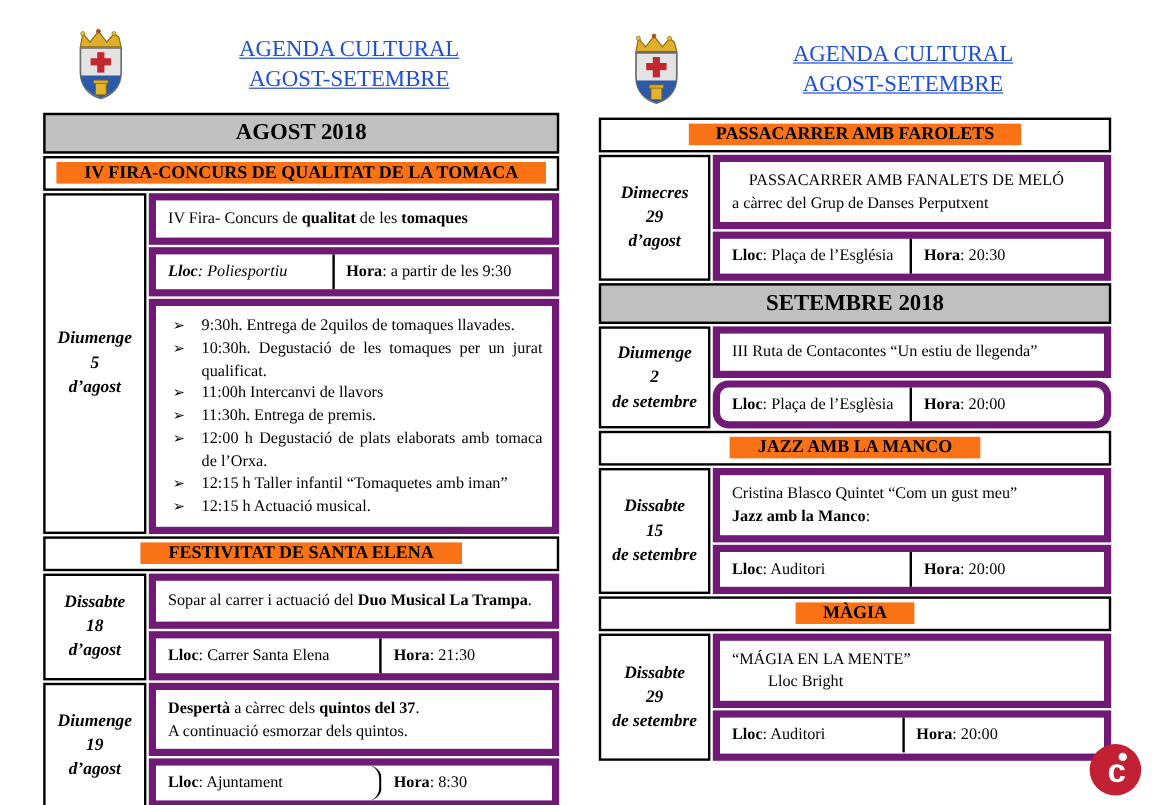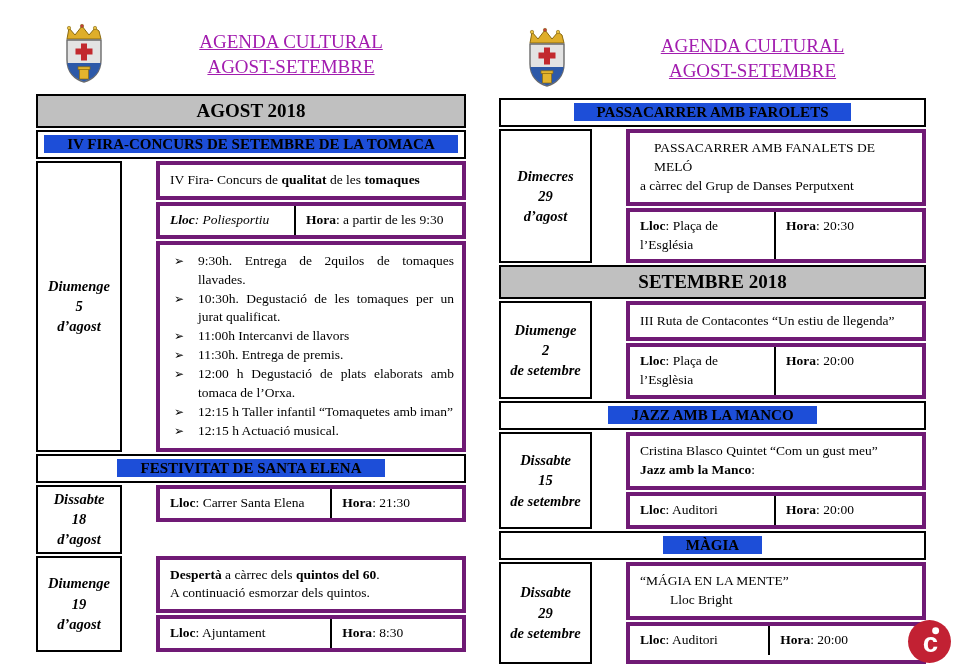--- a/index.html
+++ b/index.html
@@ -7,38 +7,38 @@
           font-family:"Liberation Serif", serif; color:#000; overflow:hidden; }
   .page * { box-sizing:border-box; }
 
   .col { position:absolute; }
   .col-left  { left:36px;  top:22px; width:430px; }
   .col-right { left:499px; top:26px; width:427px; }
 
   
   .col-header { display:flex; align-items:center; height:64px; margin-bottom:8px; }
   .crest { width:64px; height:64px; margin-left:16px; flex:0 0 auto; }
-  .col-title { flex:1; text-align:center; color:#a21caf; font-size:19px; line-height:1.32; }
+  .col-title { flex:1; text-align:center; color:#1d4ed8; font-size:19px; line-height:1.32; }
   .col-title .tline { text-decoration:underline; }
 
   
   .box { border:2px solid #000; margin-bottom:2px; background:#fff; }
   .month-header { background:#c0c0c0; text-align:center; font-weight:bold;
                   font-size:19px; padding:4px 2px; }
   .event-title { text-align:center; font-weight:bold; font-size:15px; padding:4px 2px; }
-  .event-title .hl { background:#1d4ed8; padding:1px 23px; }
+  .event-title .hl { background:#f97316; padding:1px 23px; }
 
   .event { display:flex; gap:2px; margin-bottom:2px; }
   .date-cell { border:2px solid #000; flex:0 0 auto; display:flex; flex-direction:column;
                justify-content:center; text-align:center; font-weight:bold;
                font-style:italic; font-size:14.5px; line-height:1.4; padding:2px; }
   .col-left  .date-cell { width:86px; }
   .col-right .date-cell { width:93px; }
   .content { flex:1; display:flex; flex-direction:column; gap:2px; min-width:0; }
-  .sub { border:4px solid #701a75; font-size:13.5px; line-height:1.4;margin-left:32px; }
+  .sub { border:6px solid #701a75; font-size:13.5px; line-height:1.4; }
   .desc { padding:6px 10px; display:flex; flex-direction:column; justify-content:center; }
   .lloc-hora { display:flex; align-items:flex-start; padding:0; }
   .lloc, .hora { padding:5px 10px; display:flex; align-items:center; }
   .lloc { border-right:2px solid #000; }
   .hora { flex:1; }
   .blabel { font-weight:bold; }
 
   .bullets { padding:7px 8px 7px 14px; }
   .bullet-item { display:flex; }
   .bullet-marker { flex:0 0 24px; font-size:12px; padding-top:1px; }
@@ -71,21 +71,21 @@
       </svg>
       <div class="col-title">
         <div class="tline">AGENDA CULTURAL</div>
         <div class="tline">AGOST-SETEMBRE</div>
       </div>
     </div>
 
     <div class="box month-header">AGOST 2018</div>
 
     <div class="box event-title">
-      <span class="hl">IV FIRA-CONCURS DE SETEMBRE DE LA TOMACA</span>
+      <span class="hl">IV FIRA-CONCURS DE QUALITAT DE LA TOMACA</span>
     </div>
 
     <div class="event">
       <div class="date-cell">
         <div>Diumenge</div>
         <div>5</div>
         <div>d’agost</div>
       </div>
       <div class="content">
         <div class="sub desc" style="min-height:38px;">
@@ -136,44 +136,47 @@
       <span class="hl">FESTIVITAT DE SANTA ELENA</span>
     </div>
 
     <div class="event">
       <div class="date-cell">
         <div>Dissabte</div>
         <div>18</div>
         <div>d’agost</div>
       </div>
       <div class="content">
+        <div class="sub desc" style="min-height:46px;">
+          <div><span>Sopar al carrer i actuació del </span><span class="blabel">Duo Musical La Trampa</span><span>.</span></div>
+        </div>
         <div class="sub lloc-hora" style="min-height:32px;">
           <div class="lloc" style="flex:0 0 57%;">
               <span><span class="blabel">Lloc</span><span>: Carrer Santa Elena</span></span>
             </div>
           <div class="hora">
               <span><span class="blabel">Hora</span><span>: 21:30</span></span>
             </div>
         </div>
       </div>
     </div>
 
     <div class="event">
       <div class="date-cell">
         <div>Diumenge</div>
         <div>19</div>
         <div>d’agost</div>
       </div>
       <div class="content">
         <div class="sub desc" style="min-height:44px;">
-          <div><span class="blabel">Despertà</span><span> a càrrec dels </span><span class="blabel">quintos del 60</span><span>.</span></div>
+          <div><span class="blabel">Despertà</span><span> a càrrec dels </span><span class="blabel">quintos del 37</span><span>.</span></div>
           <div>A continuació esmorzar dels quintos.</div>
         </div>
         <div class="sub lloc-hora" style="min-height:34px;">
-          <div class="lloc" style="flex:0 0 57%;">
+          <div class="lloc" style="flex:0 0 57%;border-radius:11px;">
               <span><span class="blabel">Lloc</span><span>: Ajuntament</span></span>
             </div>
           <div class="hora">
               <span><span class="blabel">Hora</span><span>: 8:30</span></span>
             </div>
         </div>
       </div>
     </div>
 
   </div>
@@ -231,21 +234,21 @@
     <div class="event">
       <div class="date-cell">
         <div>Diumenge</div>
         <div>2</div>
         <div>de setembre</div>
       </div>
       <div class="content">
         <div class="sub desc" style="min-height:40px;">
           <div>III Ruta de Contacontes “Un estiu de llegenda”</div>
         </div>
-        <div class="sub lloc-hora" style="min-height:30px;">
+        <div class="sub lloc-hora" style="min-height:30px;border-radius:13px;">
           <div class="lloc" style="flex:0 0 50%;">
               <span><span class="blabel">Lloc</span><span>: Plaça de l’Esglèsia</span></span>
             </div>
           <div class="hora">
               <span><span class="blabel">Hora</span><span>: 20:00</span></span>
             </div>
         </div>
       </div>
     </div>
 

